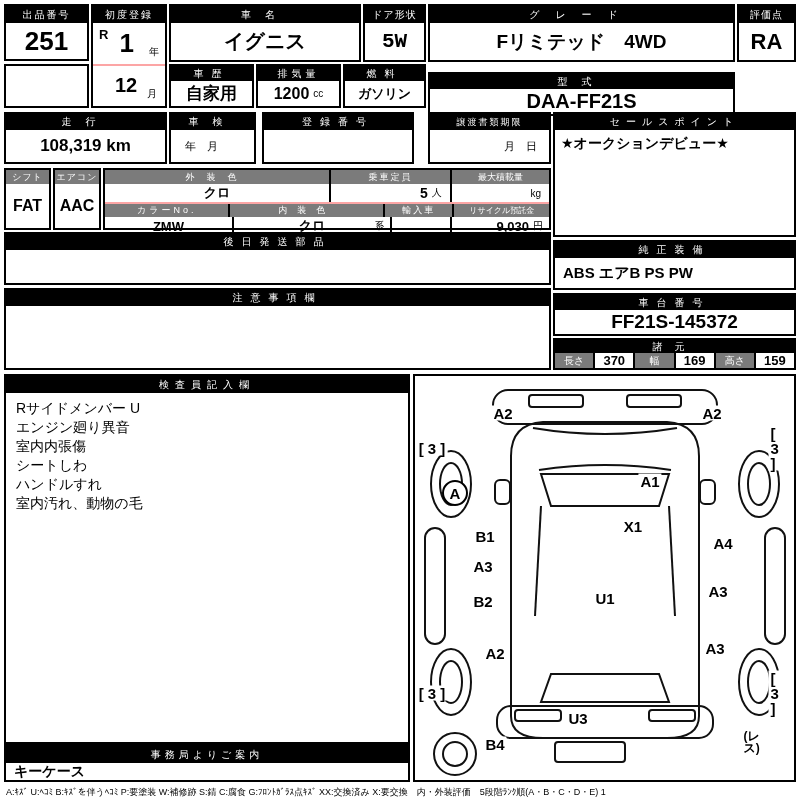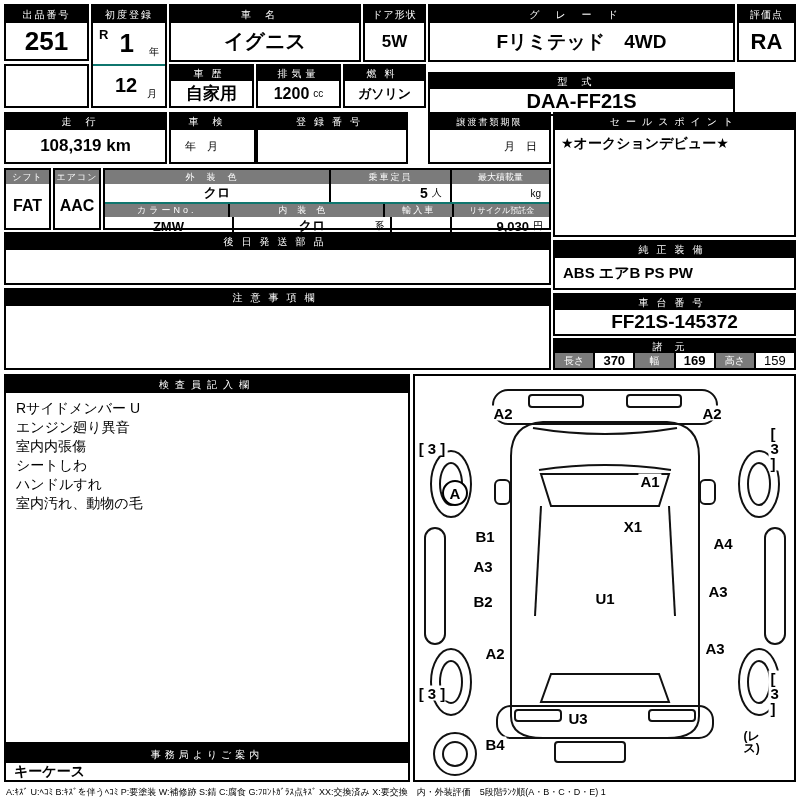--- a/index.html
+++ b/index.html
@@ -5,21 +5,21 @@
   html,body{margin:0;padding:0;background:#fff;}
   body{font-family:"Liberation Sans","DejaVu Sans",sans-serif;color:#000;}
   .sheet{position:relative;width:800px;height:800px;background:#fff;overflow:hidden;}
   .b{position:absolute;border:2px solid #000;background:#fff;box-sizing:border-box;display:flex;flex-direction:column;}
   .h{flex:0 0 17px;background:#000000;color:#fff;font-size:10px;display:flex;align-items:center;justify-content:center;letter-spacing:3px;white-space:nowrap;overflow:hidden;}
   .g{background:#7b7b7b;color:#fff;}
   .v{flex:1;display:flex;align-items:center;justify-content:center;font-weight:bold;white-space:nowrap;overflow:hidden;}
   .row{display:flex;box-sizing:border-box;}
   .cell{box-sizing:border-box;display:flex;align-items:center;justify-content:center;overflow:hidden;white-space:nowrap;}
   .br{border-right:2px solid #000;}
-  .bt{border-top:2px solid #0f766e;}
+  .bt{border-top:2px solid #fca5a5;}
   .unit{font-size:10px;font-weight:normal;margin-left:4px;}
   .small-print{font-size:11px;font-weight:normal;}
   .mark{position:absolute;transform:translate(-50%,-50%);font-size:15px;font-weight:600;background:#fff;padding:0 2px;line-height:1;}
   .mark.circled{border:2px solid #000;border-radius:50%;width:22px;height:22px;display:flex;align-items:center;justify-content:center;padding:0;}
   .mark.small{font-size:12px;font-weight:600;}
   svg{display:block;}
 </style>
 </head>
 <body>
 
@@ -44,21 +44,21 @@
     </div>
   </div>
 
   <div class="b" style="left:169px;top:4px;width:192px;height:58px;">
     <div class="h" style="letter-spacing:14px;">車名</div>
     <div class="v" style="font-size:20px;">イグニス</div>
   </div>
 
   <div class="b" style="left:363px;top:4px;width:63px;height:58px;">
     <div class="h" style="letter-spacing:1px;">ドア形状</div>
-    <div class="v" style="font-size:17px;">5W</div>
+    <div class="v" style="font-size:21px;font-family:Liberation Mono, monospace;">5W</div>
   </div>
 
   <div class="b" style="left:428px;top:4px;width:307px;height:58px;">
     <div class="h" style="letter-spacing:16px;">グレード</div>
     <div class="v" style="font-size:19px;">Fリミテッド　4WD</div>
   </div>
 
   <div class="b" style="left:737px;top:4px;width:59px;height:58px;">
     <div class="h" style="letter-spacing:1px;">評価点</div>
     <div class="v" style="font-size:22px;">RA</div>
@@ -91,21 +91,21 @@
   <div class="b" style="left:4px;top:112px;width:163px;height:52px;">
     <div class="h" style="flex-basis:16px;letter-spacing:14px;">走行</div>
     <div class="v" style="font-size:17px;">108,319 km</div>
   </div>
 
   <div class="b" style="left:169px;top:112px;width:87px;height:52px;">
     <div class="h" style="flex-basis:16px;letter-spacing:14px;">車検</div>
     <div class="v small-print" style="justify-content:flex-start;padding-left:14px;">年　月</div>
   </div>
 
-  <div class="b" style="left:256px;top:112px;width:152px;height:52px;justify-content:flex-end;">
+  <div class="b" style="left:262px;top:112px;width:152px;height:52px;justify-content:flex-end;">
     <div class="h" style="flex-basis:16px;letter-spacing:8px;">登録番号</div>
     <div class="v"></div>
   </div>
 
   <div class="b" style="left:428px;top:112px;width:123px;height:52px;">
     <div class="h" style="flex-basis:16px;letter-spacing:2px;font-size:9px;">譲渡書類期限</div>
     <div class="v small-print" style="justify-content:flex-end;padding-right:12px;">月　日</div>
   </div>
 
   <div class="b" style="left:553px;top:112px;width:243px;height:125px;">
@@ -181,21 +181,21 @@
   </div>
 
   <div class="b" style="left:553px;top:338px;width:243px;height:32px;">
     <div class="h" style="flex-basis:13px;letter-spacing:12px;">諸元</div>
     <div class="row" style="flex:1;">
       <div class="cell g br" style="flex:1;font-size:10px;">長さ</div>
       <div class="cell br" style="flex:1;font-size:13px;font-weight:bold;">370</div>
       <div class="cell g br" style="flex:1;font-size:10px;">幅</div>
       <div class="cell br" style="flex:1;font-size:13px;font-weight:bold;">169</div>
       <div class="cell g br" style="flex:1;font-size:10px;">高さ</div>
-      <div class="cell" style="flex:1;font-size:13px;font-weight:normal;">159</div>
+      <div class="cell" style="flex:1;font-size:13px;font-weight:bold;">159</div>
     </div>
   </div>
 
   <div class="b" style="left:4px;top:374px;width:406px;height:370px;">
     <div class="h" style="letter-spacing:6px;">検査員記入欄</div>
     <div style="flex:1;padding:6px 10px;font-size:14px;line-height:19px;font-weight:500;">
       <div>Rサイドメンバー U</div>
       <div>エンジン廻り異音</div>
       <div>室内内張傷</div>
       <div>シートしわ</div>

